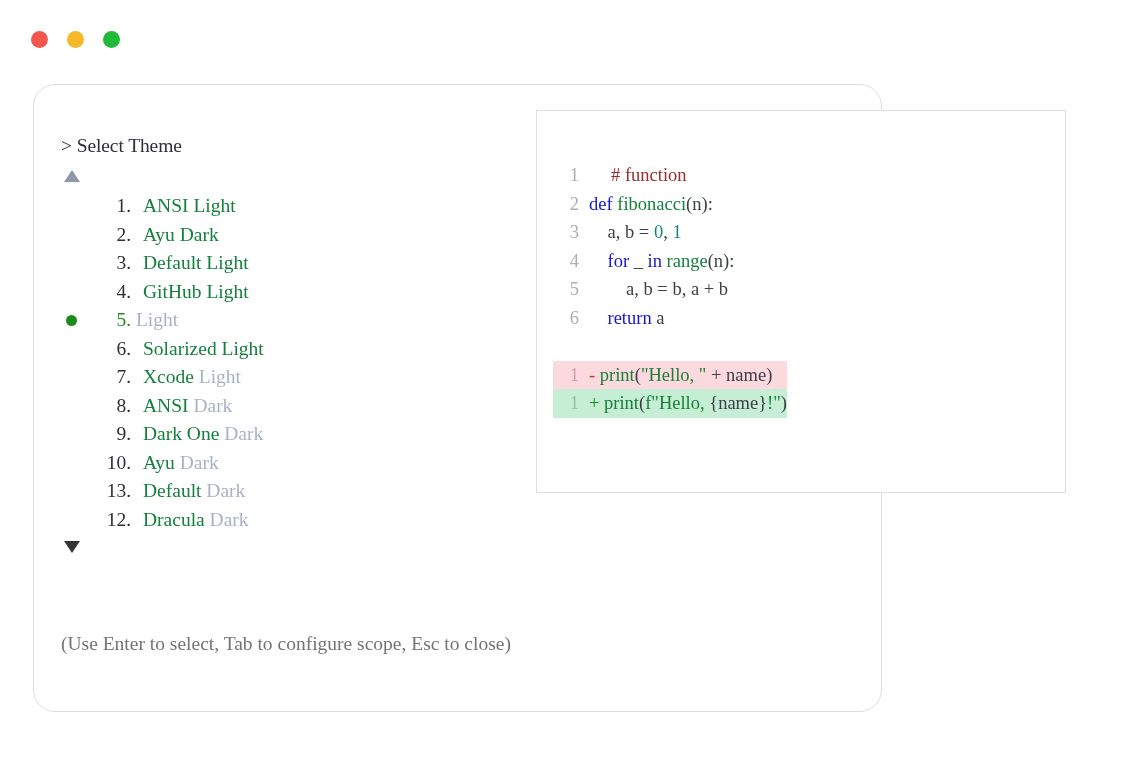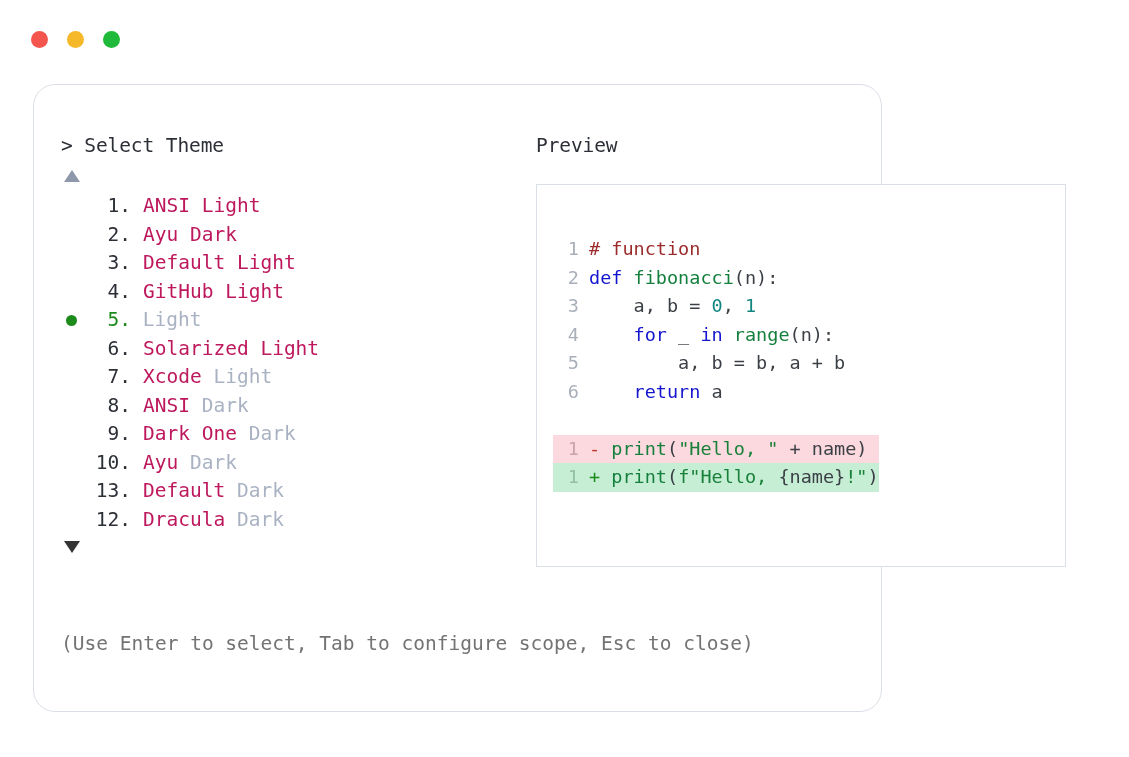--- a/index.html
+++ b/index.html
@@ -36,20 +36,21 @@
   .card {
     position: absolute;
     left: 33px;
     top: 84px;
     width: 849px;
     height: 628px;
     box-sizing: border-box;
     background: #FFFFFF;
     border: 1.5px solid #DBDFE6;
     border-radius: 22px;
+    font-family: Liberation Serif, serif;
   }
 
   .card-inner {
     position: relative;
     width: 100%;
     height: 100%;
   }
 
   
   .col-left {
@@ -122,21 +123,21 @@
     background: #1C8B1C;
     margin-left: 5px;
   }
   .idx {
     flex: 0 0 40px;
     text-align: right;
     color: #2C2F36;
   }
   .name {
     margin-left: 12px;
-    color: #be185d;
+    color: #15803d;
   }
   .theme-row.selected .idx,
   .theme-row.selected .name {
     color: #1C8B1C;
   }
   .variant {
     color: #2C2F36;
     text-align: right;
   }
   .variant.muted {
@@ -189,21 +190,21 @@
   .blank-line { height: 28.5px; }
 
   .code-line.diff-del { background: #FBD9DE; }
   .code-line.diff-add { background: #C6EED4; }
   .code-line.diff-del .ln { color: #C8A3AA; }
   .code-line.diff-add .ln { color: #93BFA2; }
   .sign-del { color: #C0392B; }
   .sign-add { color: #1C8B1C; }
 
   
-  .tk-comment  { color: #9C2B2B; }
+  .tk-comment  { color: #9C2B2B; margin-left: 22px; }
   .tk-keyword  { color: #1515CF; text-align: center; }
   .tk-func     { color: #15803d; }
   .tk-number   { color: #12857F; }
   .tk-string   { color: #188038; }
   .tk-plain    { color: #3B3F46; }
   .tk-punct    { color: #3B3F46; }
 </style>
 </head>
 <body>
 
@@ -230,21 +231,20 @@
           <div class="theme-row"><div class="bullet-cell"></div><span class="idx">8.</span><span class="name">ANSI</span><span> </span><span class="variant muted">Dark</span></div>
           <div class="theme-row"><div class="bullet-cell"></div><span class="idx">9.</span><span class="name">Dark One</span><span> </span><span class="variant muted">Dark</span></div>
           <div class="theme-row"><div class="bullet-cell"></div><span class="idx">10.</span><span class="name">Ayu</span><span> </span><span class="variant muted">Dark</span></div>
           <div class="theme-row"><div class="bullet-cell"></div><span class="idx">13.</span><span class="name">Default</span><span> </span><span class="variant muted">Dark</span></div>
           <div class="theme-row"><div class="bullet-cell"></div><span class="idx">12.</span><span class="name">Dracula</span><span> </span><span class="variant muted">Dark</span></div>
         </div>
       <div class="arrow arrow-down"></div>
     </div>
 
     <div class="col-right">
-      <div class="section-head">Preview</div>
       <div class="preview-panel">
         <div class="code" id="code-block"><div class="code-line"><span class="ln">1</span><span class="src"><span class="tk-comment"># function</span></span></div><div class="code-line"><span class="ln">2</span><span class="src"><span class="tk-keyword">def </span><span class="tk-func">fibonacci</span><span class="tk-punct">(n):</span></span></div><div class="code-line"><span class="ln">3</span><span class="src"><span class="tk-plain">    a, b = </span><span class="tk-number">0</span><span class="tk-plain">, </span><span class="tk-number">1</span></span></div><div class="code-line"><span class="ln">4</span><span class="src"><span class="tk-plain">    </span><span class="tk-keyword">for</span><span class="tk-plain"> _ </span><span class="tk-keyword">in</span><span class="tk-plain"> </span><span class="tk-func">range</span><span class="tk-punct">(n):</span></span></div><div class="code-line"><span class="ln">5</span><span class="src"><span class="tk-plain">        a, b = b, a + b</span></span></div><div class="code-line"><span class="ln">6</span><span class="src"><span class="tk-plain">    </span><span class="tk-keyword">return</span><span class="tk-plain"> a</span></span></div><div class="blank-line"></div><div class="code-line diff-del"><span class="ln">1</span><span class="sign-del">-</span><span> </span><span class="src"><span class="tk-func">print</span><span class="tk-punct">(</span><span class="tk-string">"Hello, "</span><span class="tk-plain"> + name)</span></span></div><div class="code-line diff-add"><span class="ln">1</span><span class="sign-add">+</span><span> </span><span class="src"><span class="tk-func">print</span><span class="tk-punct">(</span><span class="tk-string">f"Hello, </span><span class="tk-plain">{name}</span><span class="tk-string">!"</span><span class="tk-punct">)</span></span></div></div>
       </div>
     </div>
 
     <div class="hint">(Use Enter to select, Tab to configure scope, Esc to close)</div>
 
   </div>
 </div>
 

